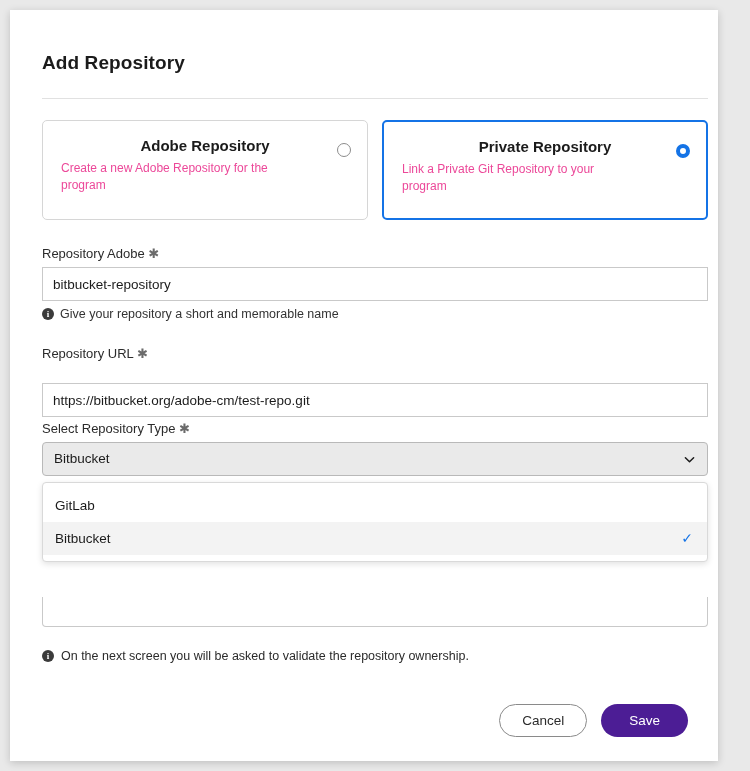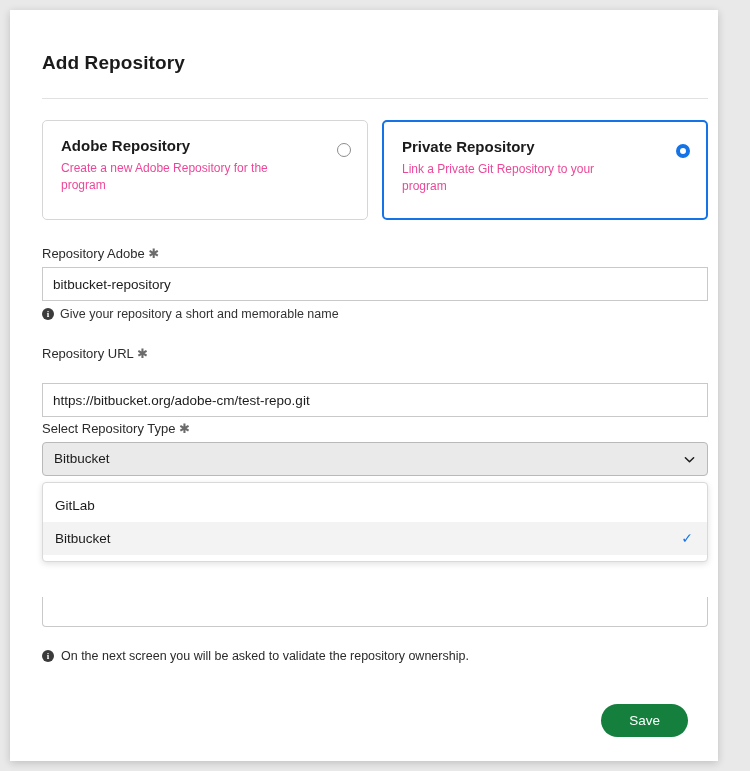--- a/index.html
+++ b/index.html
@@ -63,20 +63,21 @@
     cursor: pointer;
   }
   .card.selected {
     border: 2px solid #1473e6;
   }
   .card-title {
     font-size: 15px;
     font-weight: bold;
     color: #1b1b1b;
     margin-bottom: 6px;
+    text-align: center;
   }
   .card-desc {
     font-size: 12px;
     color: #ec4899;
     line-height: 1.45;
     width: 230px;
   }
   .radio {
     position: absolute;
     right: 16px;
@@ -242,21 +243,21 @@
     padding: 0 22px;
     cursor: pointer;
     box-sizing: border-box;
   }
   .btn-cancel {
     background: #fff;
     color: #2b2b2b;
     border: 1.5px solid #8a8a8a;
   }
   .btn-save {
-    background: #15803d;
+    background: #4c1d95;
     color: #fff;
     border: none;
     padding: 0 28px;
   }
 </style>
 </head>
 <body>
 
 <div class="dialog">
 
@@ -315,16 +316,17 @@
       <span class="dd-check">✓</span>
     </div>
   </div>
 
   <div class="footer-note">
     <span class="info-icon">i</span>
     <span>On the next screen you will be asked to validate the repository ownership.</span>
   </div>
 
   <div class="buttons">
+    <button class="btn btn-cancel">Cancel</button>
     <button class="btn btn-save">Save</button>
   </div>
 
 </div>
 
 </body></html>

